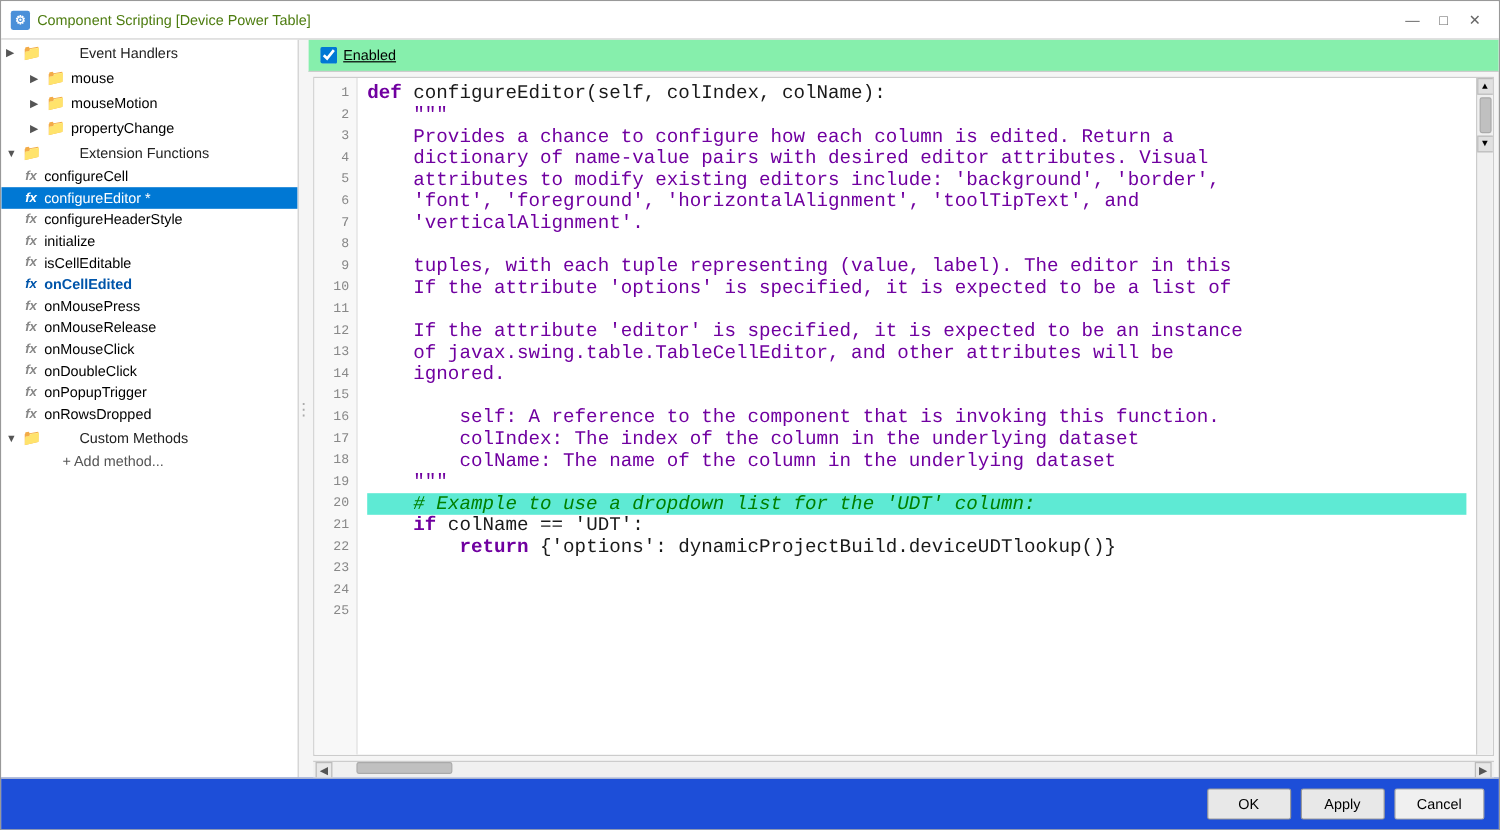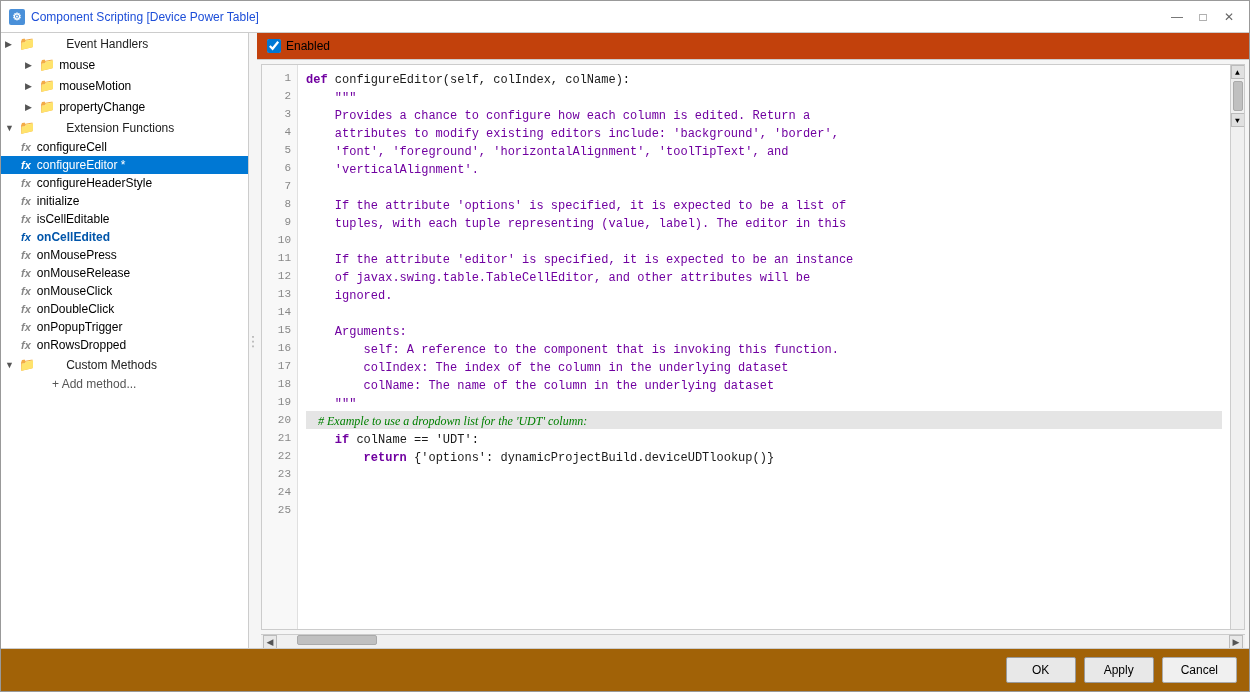--- a/index.html
+++ b/index.html
@@ -49,21 +49,21 @@
       display: flex;
       align-items: center;
       justify-content: center;
       font-size: 10px;
       color: white;
       font-weight: bold;
     }
 
     .title-text {
       font-size: 12px;
-      color: #1d4ed8;
+      color: #4d7c0f;
       font-weight: 500;
     }
 
     .title-bar-controls {
       display: flex;
       gap: 2px;
     }
 
     .title-btn {
       width: 24px;
@@ -142,23 +142,24 @@
     .main-panel {
       flex: 1;
       display: flex;
       flex-direction: column;
       overflow: hidden;
     }
 
     .toolbar {
       padding: 6px 10px;
       border-bottom: 1px solid #ccc;
-      background: #c2410c;
-      display: flex;
-      align-items: center;
+      background: #86efac;
+      display: flex;
+      align-items: center;
+      text-decoration: underline;
     }
 
     .checkbox-label {
       display: flex;
       align-items: center;
       gap: 5px;
       font-size: 12px;
     }
 
     input[type="checkbox"] {
@@ -202,39 +203,38 @@
     .code-content {
       flex: 1;
       overflow: auto;
       padding: 4px 8px;
     }
 
     .code-line {
       height: 18px;
       white-space: pre;
       display: flex;
-      align-items: flex-end;
-      font-size: 12px;
+      align-items: center;
+      font-size: 16px;
     }
 
     .code-line.highlighted {
-      background: #e5e5e5;
-      font-family: Liberation Serif, serif;
+      background: #5eead4;
     }
 
     .kw { color: #7000a0; font-weight: bold; }
     .comment { color: #008000; font-style: italic; }
     .docstr { color: #7000a0; }
     .plain { color: #1a1a1a; }
 
     
     .bottom-bar {
       padding: 8px 12px;
       border-top: 1px solid #ccc;
-      background: #a16207;
+      background: #1d4ed8;
       display: flex;
       justify-content: flex-end;
       align-items: center;
       gap: 8px;
     }
 
     .btn {
       padding: 5px 18px;
       border: 1px solid #aaa;
       background: #f0f0f0;
@@ -438,32 +438,32 @@
           <div class="line-num">21</div>
           <div class="line-num">22</div>
           <div class="line-num">23</div>
           <div class="line-num">24</div>
           <div class="line-num">25</div>
         </div>
         <div class="code-content">
           <div class="code-line"><span class="kw">def </span><span class="plain">configureEditor(self, colIndex, colName):</span></div>
           <div class="code-line"><span class="docstr">    """</span></div>
           <div class="code-line"><span class="docstr">    Provides a chance to configure how each column is edited. Return a</span></div>
+          <div class="code-line"><span class="docstr">    dictionary of name-value pairs with desired editor attributes. Visual</span></div>
           <div class="code-line"><span class="docstr">    attributes to modify existing editors include: 'background', 'border',</span></div>
           <div class="code-line"><span class="docstr">    'font', 'foreground', 'horizontalAlignment', 'toolTipText', and</span></div>
           <div class="code-line"><span class="docstr">    'verticalAlignment'.</span></div>
           <div class="code-line"></div>
+          <div class="code-line"><span class="docstr">    tuples, with each tuple representing (value, label). The editor in this</span></div>
           <div class="code-line"><span class="docstr">    If the attribute 'options' is specified, it is expected to be a list of</span></div>
-          <div class="code-line"><span class="docstr">    tuples, with each tuple representing (value, label). The editor in this</span></div>
           <div class="code-line"></div>
           <div class="code-line"><span class="docstr">    If the attribute 'editor' is specified, it is expected to be an instance</span></div>
           <div class="code-line"><span class="docstr">    of javax.swing.table.TableCellEditor, and other attributes will be</span></div>
           <div class="code-line"><span class="docstr">    ignored.</span></div>
           <div class="code-line"></div>
-          <div class="code-line"><span class="docstr">    Arguments:</span></div>
           <div class="code-line"><span class="docstr">        self: A reference to the component that is invoking this function.</span></div>
           <div class="code-line"><span class="docstr">        colIndex: The index of the column in the underlying dataset</span></div>
           <div class="code-line"><span class="docstr">        colName: The name of the column in the underlying dataset</span></div>
           <div class="code-line"><span class="docstr">    """</span></div>
           <div class="code-line highlighted"><span class="comment">    # Example to use a dropdown list for the 'UDT' column:</span></div>
           <div class="code-line"><span class="plain">    </span><span class="kw">if </span><span class="plain">colName == 'UDT':</span></div>
           <div class="code-line"><span class="plain">        </span><span class="kw">return </span><span class="plain">{'options': dynamicProjectBuild.deviceUDTlookup()}</span></div>
         </div>
 
         <div style="width:14px;background:#f0f0f0;border-left:1px solid #ccc;display:flex;flex-direction:column;align-items:center;">

